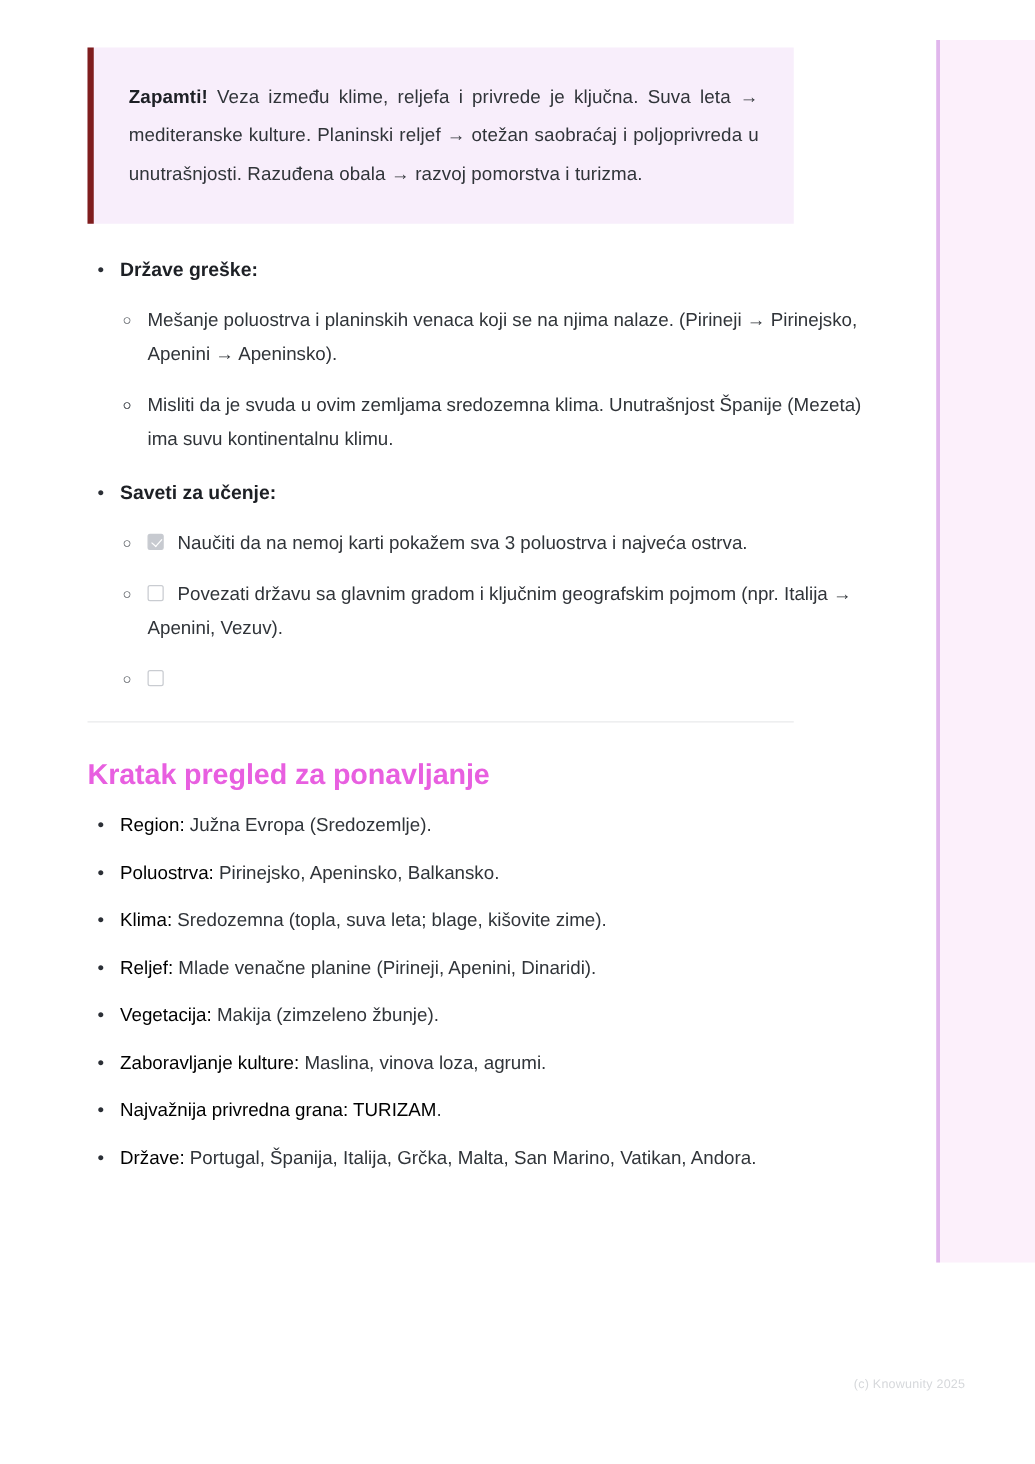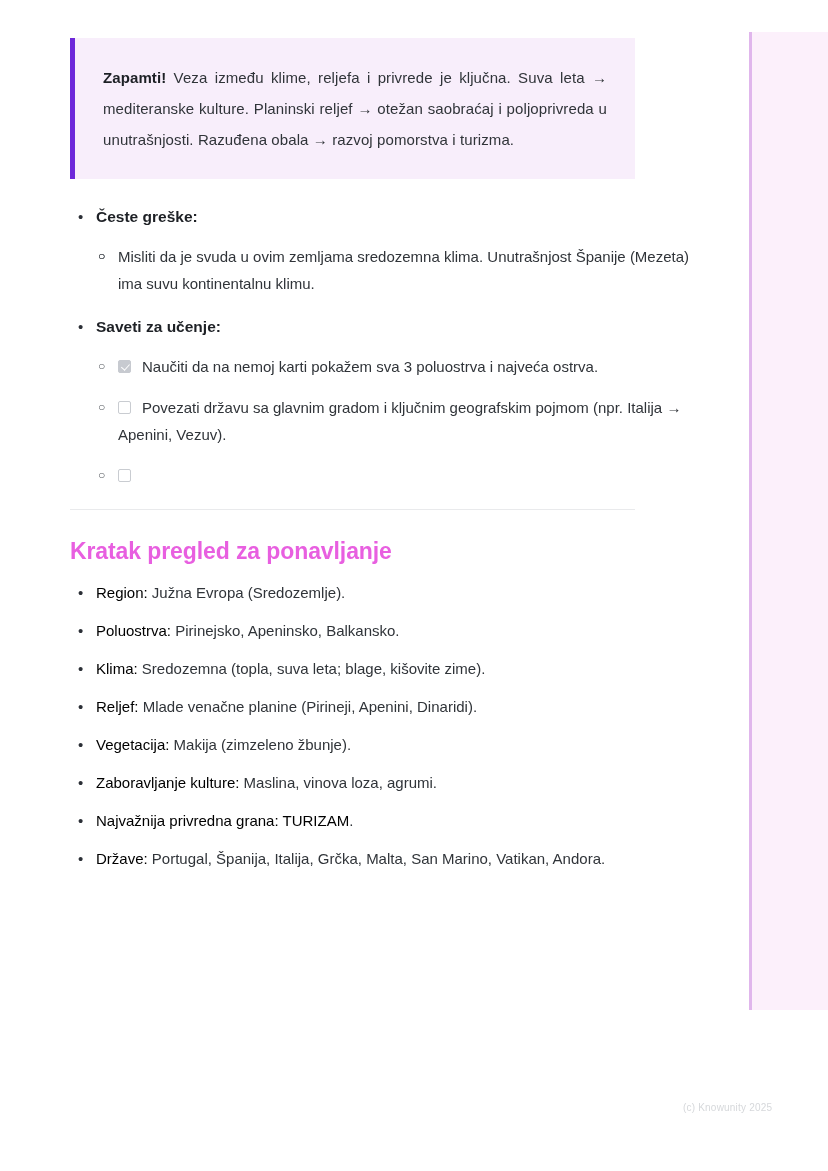--- a/index.html
+++ b/index.html
@@ -36,21 +36,21 @@
     left: 0;
     width: 700px;
     padding: 38px 0 0 70px;
     box-sizing: border-box;
   }
 
   
   .callout {
     width: 565px;
     background: #f8eefb;
-    border-left: 5px solid #6d28d9;
+    border-left: 5px solid #7f1d1d;
     box-sizing: border-box;
     padding: 24px 28px 24px 28px;
     margin-bottom: 26px;
   }
   .callout p {
     margin: 0;
     font-size: 15px;
     line-height: 31px;
     text-align: justify;
     color: #303439;
@@ -204,25 +204,26 @@
 
 <div class="page">
 
   <div class="callout">
     <p><strong>Zapamti!</strong><span> Veza između klime, reljefa i privrede je ključna. Suva leta → mediteranske kulture. Planinski reljef → otežan saobraćaj i poljoprivreda u unutrašnjosti. Razuđena obala → razvoj pomorstva i turizma.</span></p>
   </div>
 
   <ul class="level1">
     <li class="head">
       <span class="bullet">•</span>
-      <span class="head-label">Česte greške:</span>
+      <span class="head-label">Države greške:</span>
 
       <ul class="level2">
         <li>
           <span class="bullet-o">○</span>
+          <span>Mešanje poluostrva i planinskih venaca koji se na njima nalaze. (Pirineji → Pirinejsko, Apenini → Apeninsko).</span>
         </li>
         <li>
           <span class="bullet-o">○</span>
         </li>
         <li>
           <span class="bullet-o">○</span>
           <span>Misliti da je svuda u ovim zemljama sredozemna klima. Unutrašnjost Španije (Mezeta) ima suvu kontinentalnu klimu.</span>
         </li>
       </ul>
     </li>

